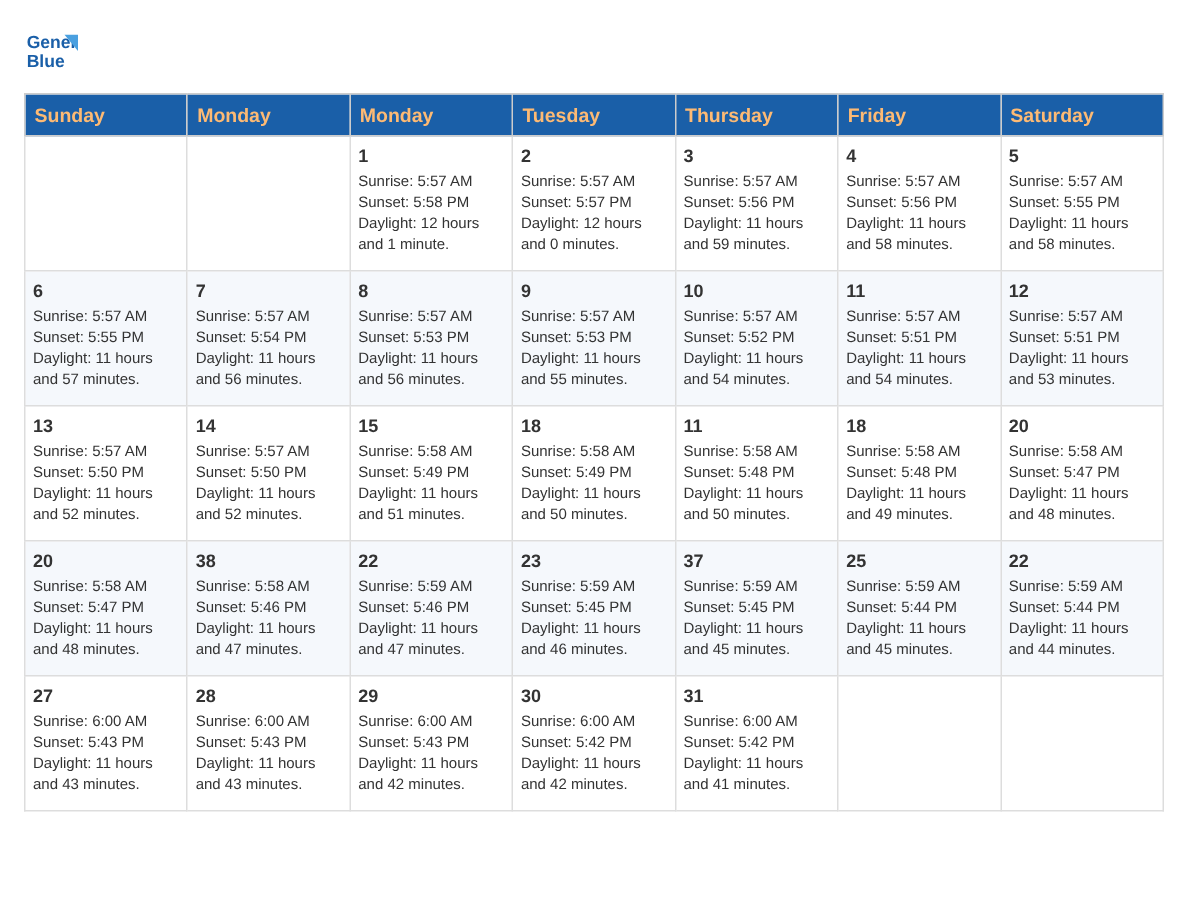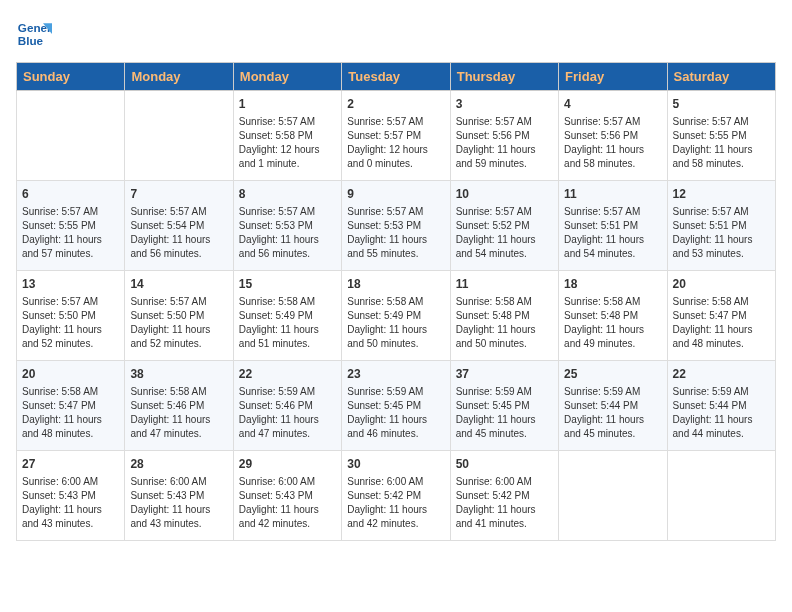--- a/index.html
+++ b/index.html
@@ -319,21 +319,21 @@
 and 42 minutes.</div>
         </td>
         <td>
           <div class="day-num">30</div>
           <div class="day-detail" style="white-space: pre-line;">Sunrise: 6:00 AM
 Sunset: 5:42 PM
 Daylight: 11 hours
 and 42 minutes.</div>
         </td>
         <td>
-          <div class="day-num">50</div>
+          <div class="day-num">31</div>
           <div class="day-detail" style="white-space: pre-line;">Sunrise: 6:00 AM
 Sunset: 5:42 PM
 Daylight: 11 hours
 and 41 minutes.</div>
         </td>
         <td></td>
         <td></td>
       </tr>
     </tbody>
 </table>

